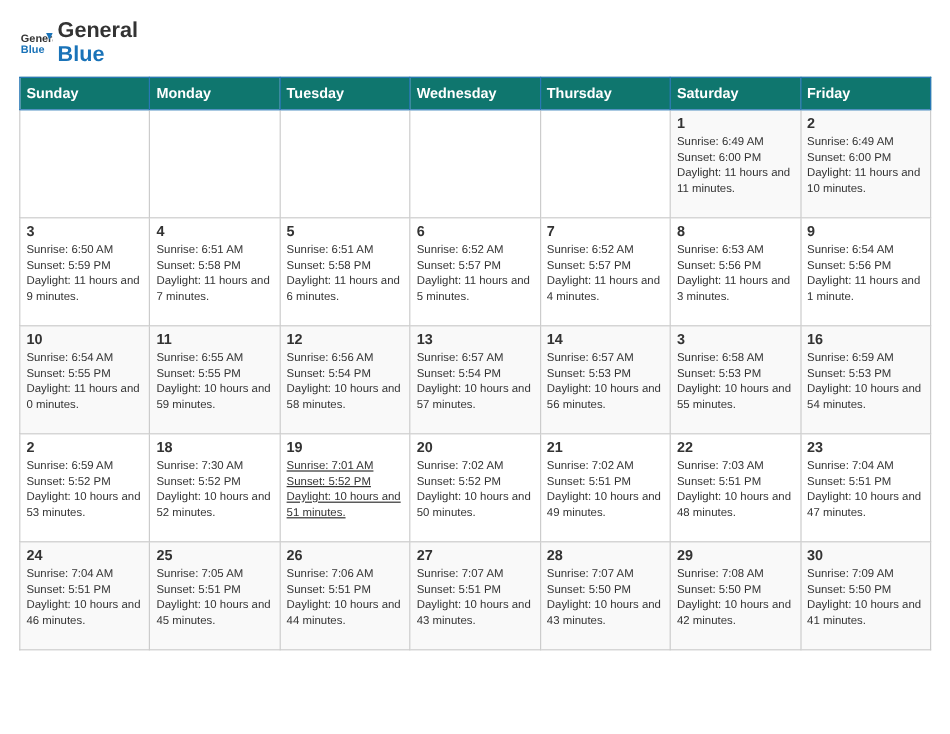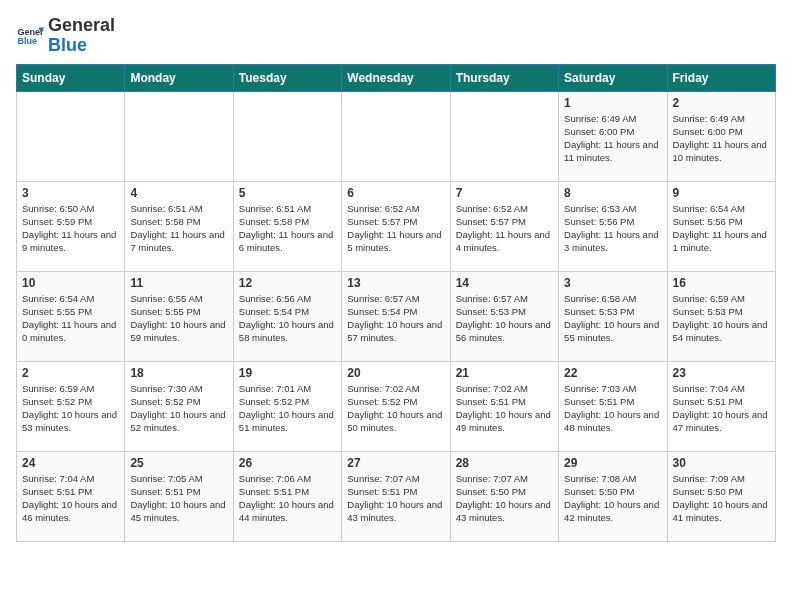--- a/index.html
+++ b/index.html
@@ -240,21 +240,21 @@
 Daylight: 10 hours and 53 minutes.</div>
         </td>
         <td>
           <span class="day-num">18</span>
           <div class="cell-info" style="white-space: pre-line;">Sunrise: 7:30 AM
 Sunset: 5:52 PM
 Daylight: 10 hours and 52 minutes.</div>
         </td>
         <td>
           <span class="day-num">19</span>
-          <div class="cell-info" style="white-space: pre-line;">Sunrise: 7:01 AM
+          <div class="cell-info" style="white-space: pre-line; text-decoration: underline;">Sunrise: 7:01 AM
 Sunset: 5:52 PM
 Daylight: 10 hours and 51 minutes.</div>
         </td>
         <td>
           <span class="day-num">20</span>
           <div class="cell-info" style="white-space: pre-line;">Sunrise: 7:02 AM
 Sunset: 5:52 PM
 Daylight: 10 hours and 50 minutes.</div>
         </td>
         <td>

